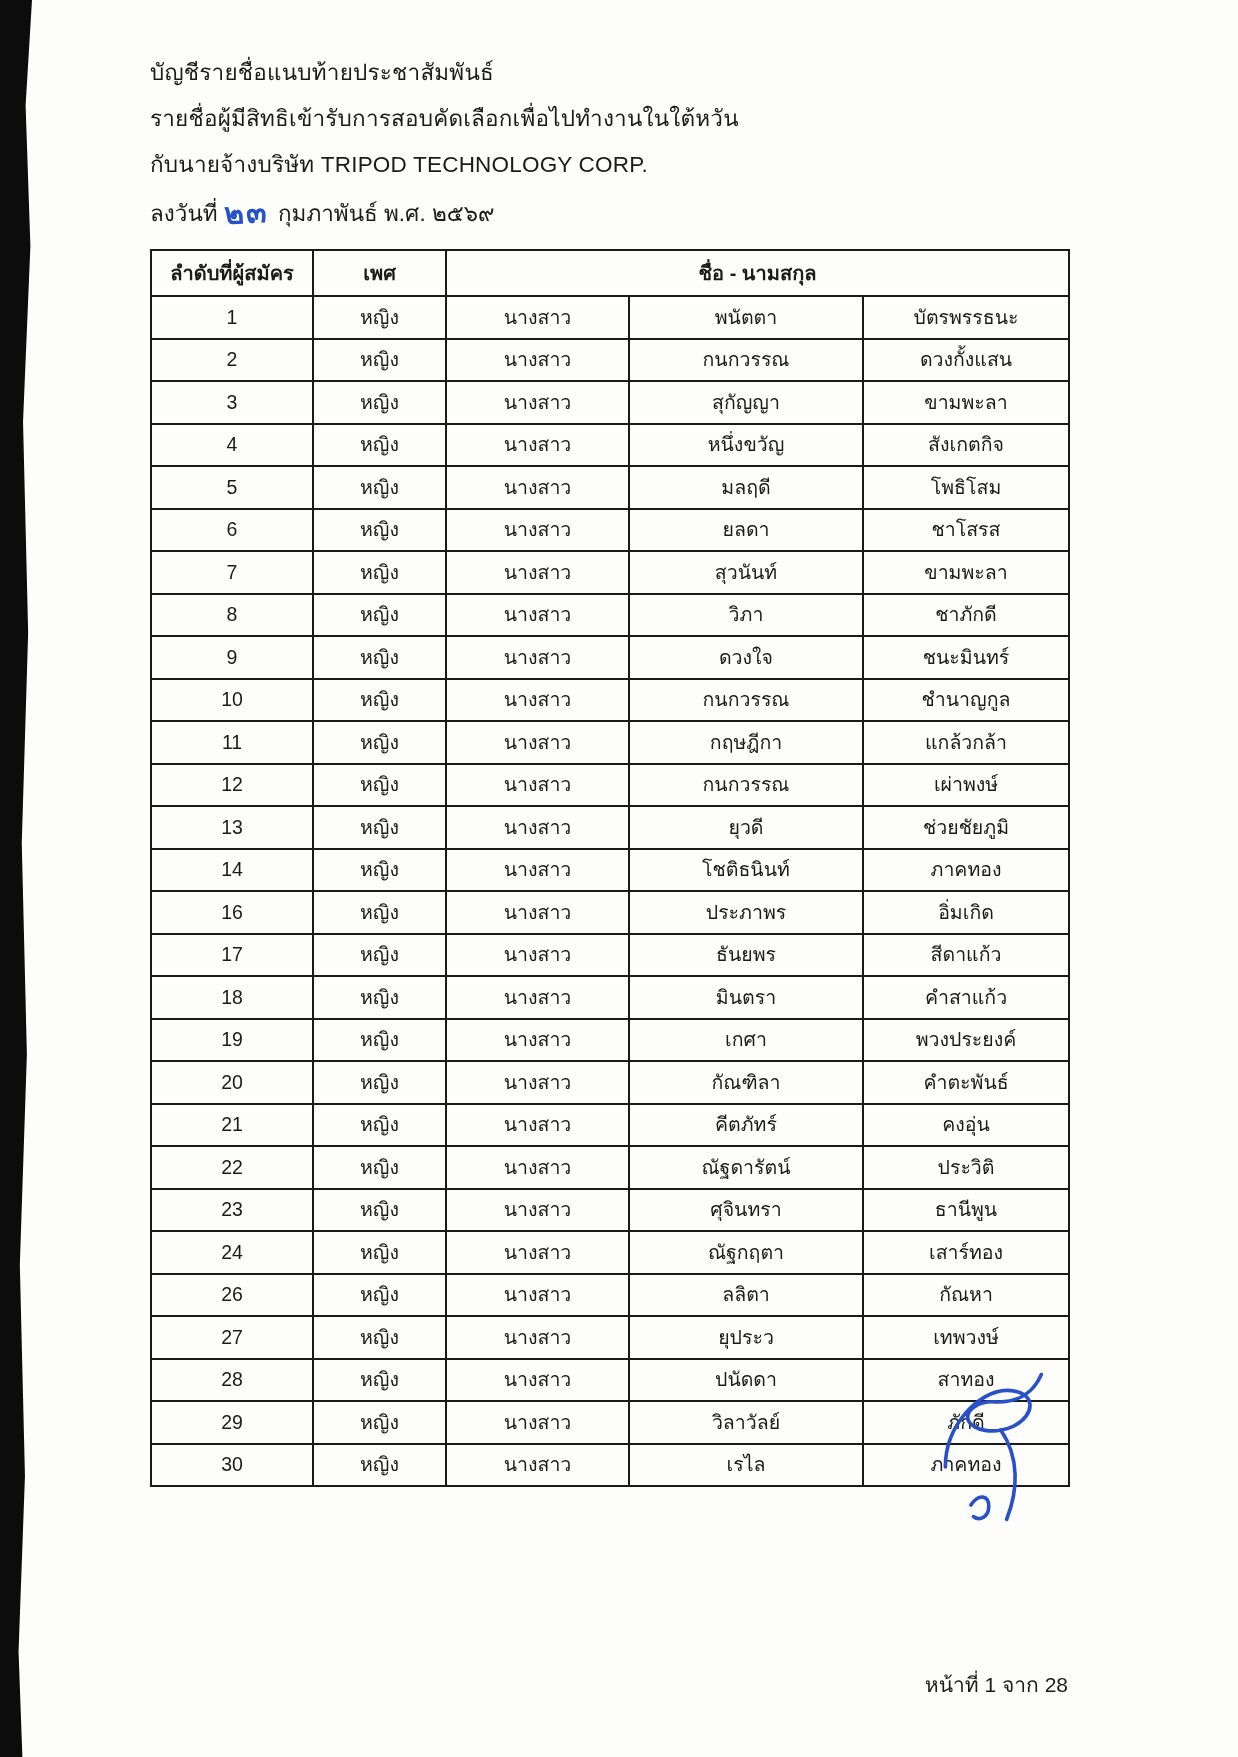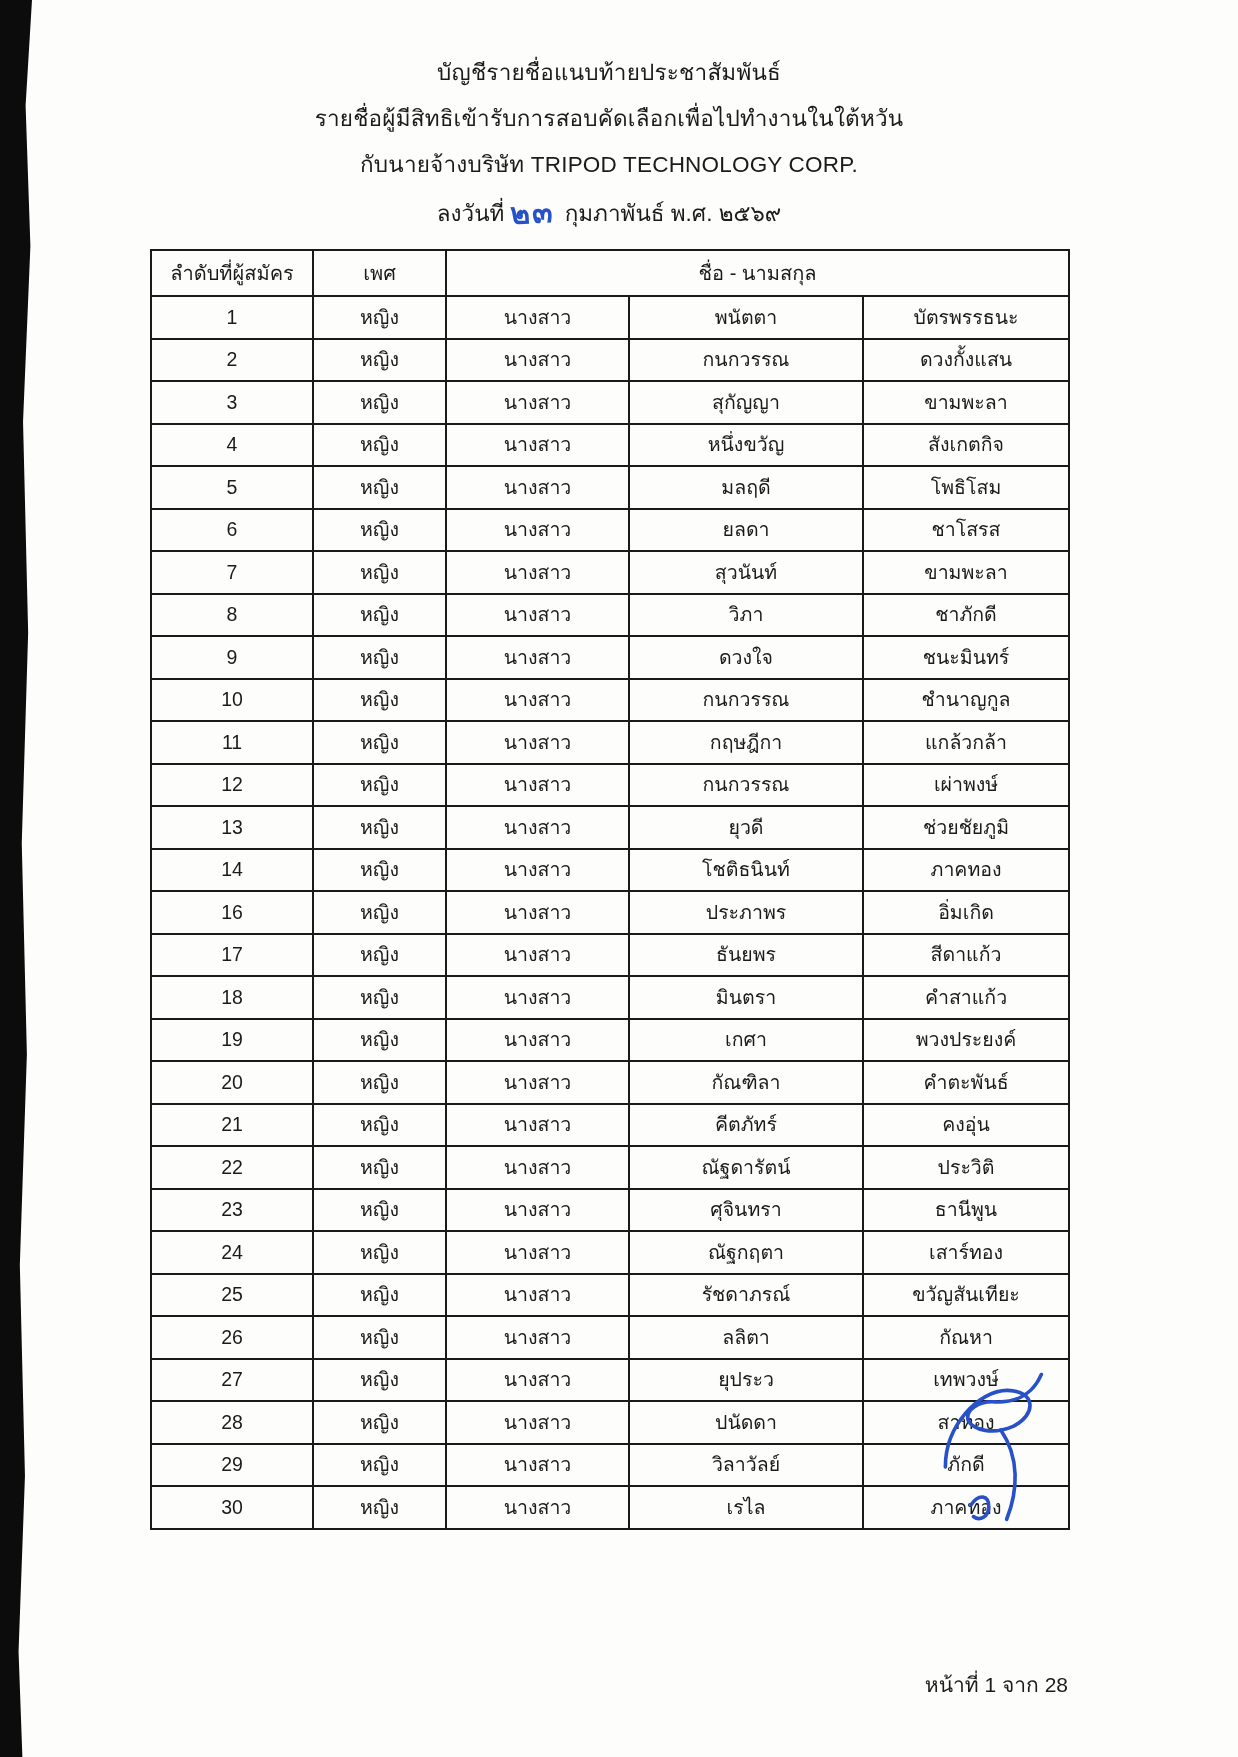--- a/index.html
+++ b/index.html
@@ -27,21 +27,21 @@
                        68% 48%, 84% 60%, 62% 72%, 78% 84%, 58% 94%, 70% 100%, 0% 100%);
   }
 
   .content {
     position: absolute;
     left: 150px;
     top: 50px;
     width: 918px;
   }
 
-  .doc-header { text-align: center; }
+  .doc-header { }
   .doc-header .hline {
     font-size: 22.5px;
     line-height: 46px;
     font-weight: 500;
     letter-spacing: 0.2px;
   }
   .date-line { font-size: 22.5px; line-height: 46px; font-weight: 500; }
   .hand-day {
     color: #2652c8;
     font-size: 30px;
@@ -63,21 +63,21 @@
     text-align: center;
     vertical-align: middle;
     font-size: 19.5px;
     font-weight: 400;
     padding: 0;
     overflow: hidden;
     white-space: nowrap;
   }
   table.applicants th {
     height: 44px;
-    font-weight: 400;
+    font-weight: 700;
     font-size: 20px;
   }
   table.applicants td { height: 40.5px; }
 
   .doc-footer {
     position: absolute;
     left: 150px;
     top: 1668px;
     width: 918px;
     text-align: right;
@@ -281,27 +281,20 @@
           <td>ธานีพูน</td>
         </tr>
         <tr>
           <td>24</td>
           <td>หญิง</td>
           <td>นางสาว</td>
           <td>ณัฐกฤตา</td>
           <td>เสาร์ทอง</td>
         </tr>
         <tr>
-          <td>25</td>
-          <td>หญิง</td>
-          <td>นางสาว</td>
-          <td>รัชดาภรณ์</td>
-          <td>ขวัญสันเทียะ</td>
-        </tr>
-        <tr>
           <td>26</td>
           <td>หญิง</td>
           <td>นางสาว</td>
           <td>ลลิตา</td>
           <td>กัณหา</td>
         </tr>
         <tr>
           <td>27</td>
           <td>หญิง</td>
           <td>นางสาว</td>

